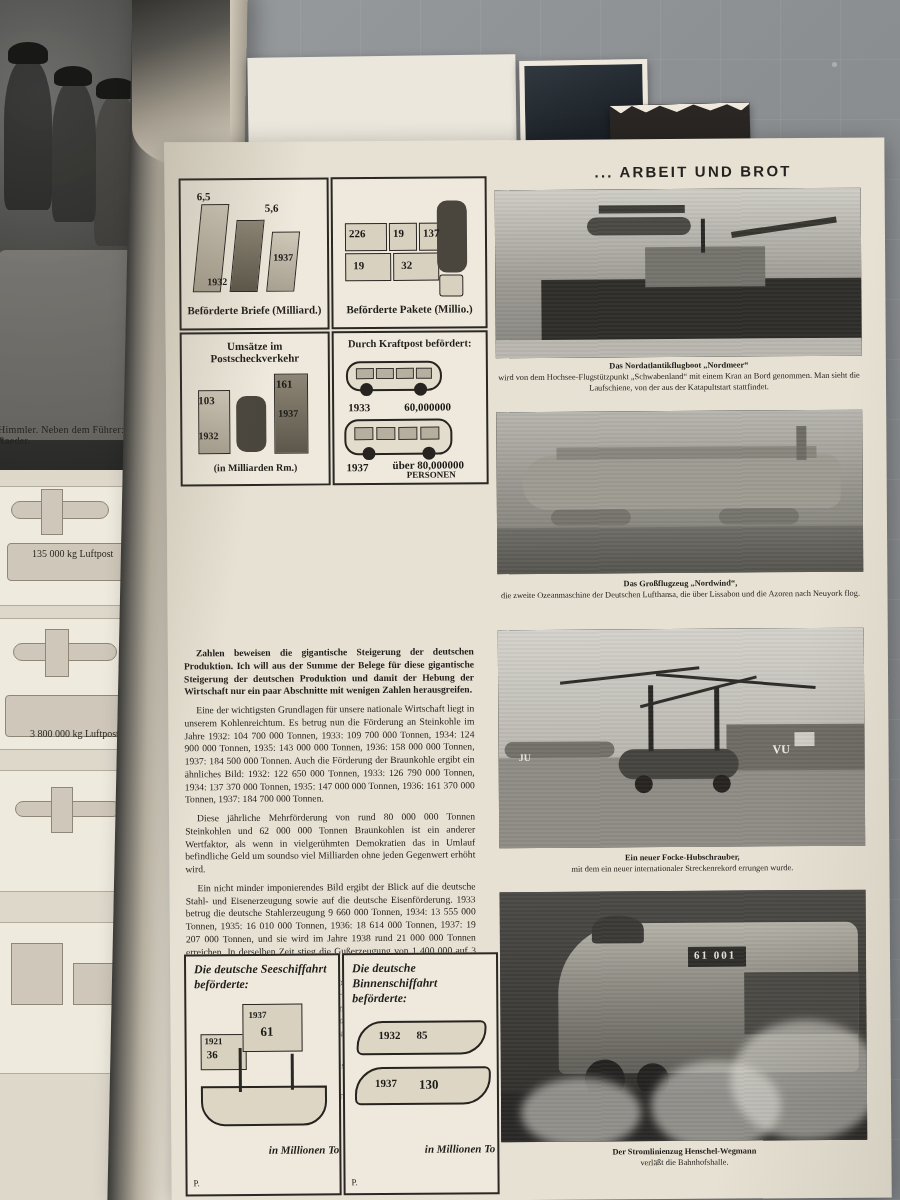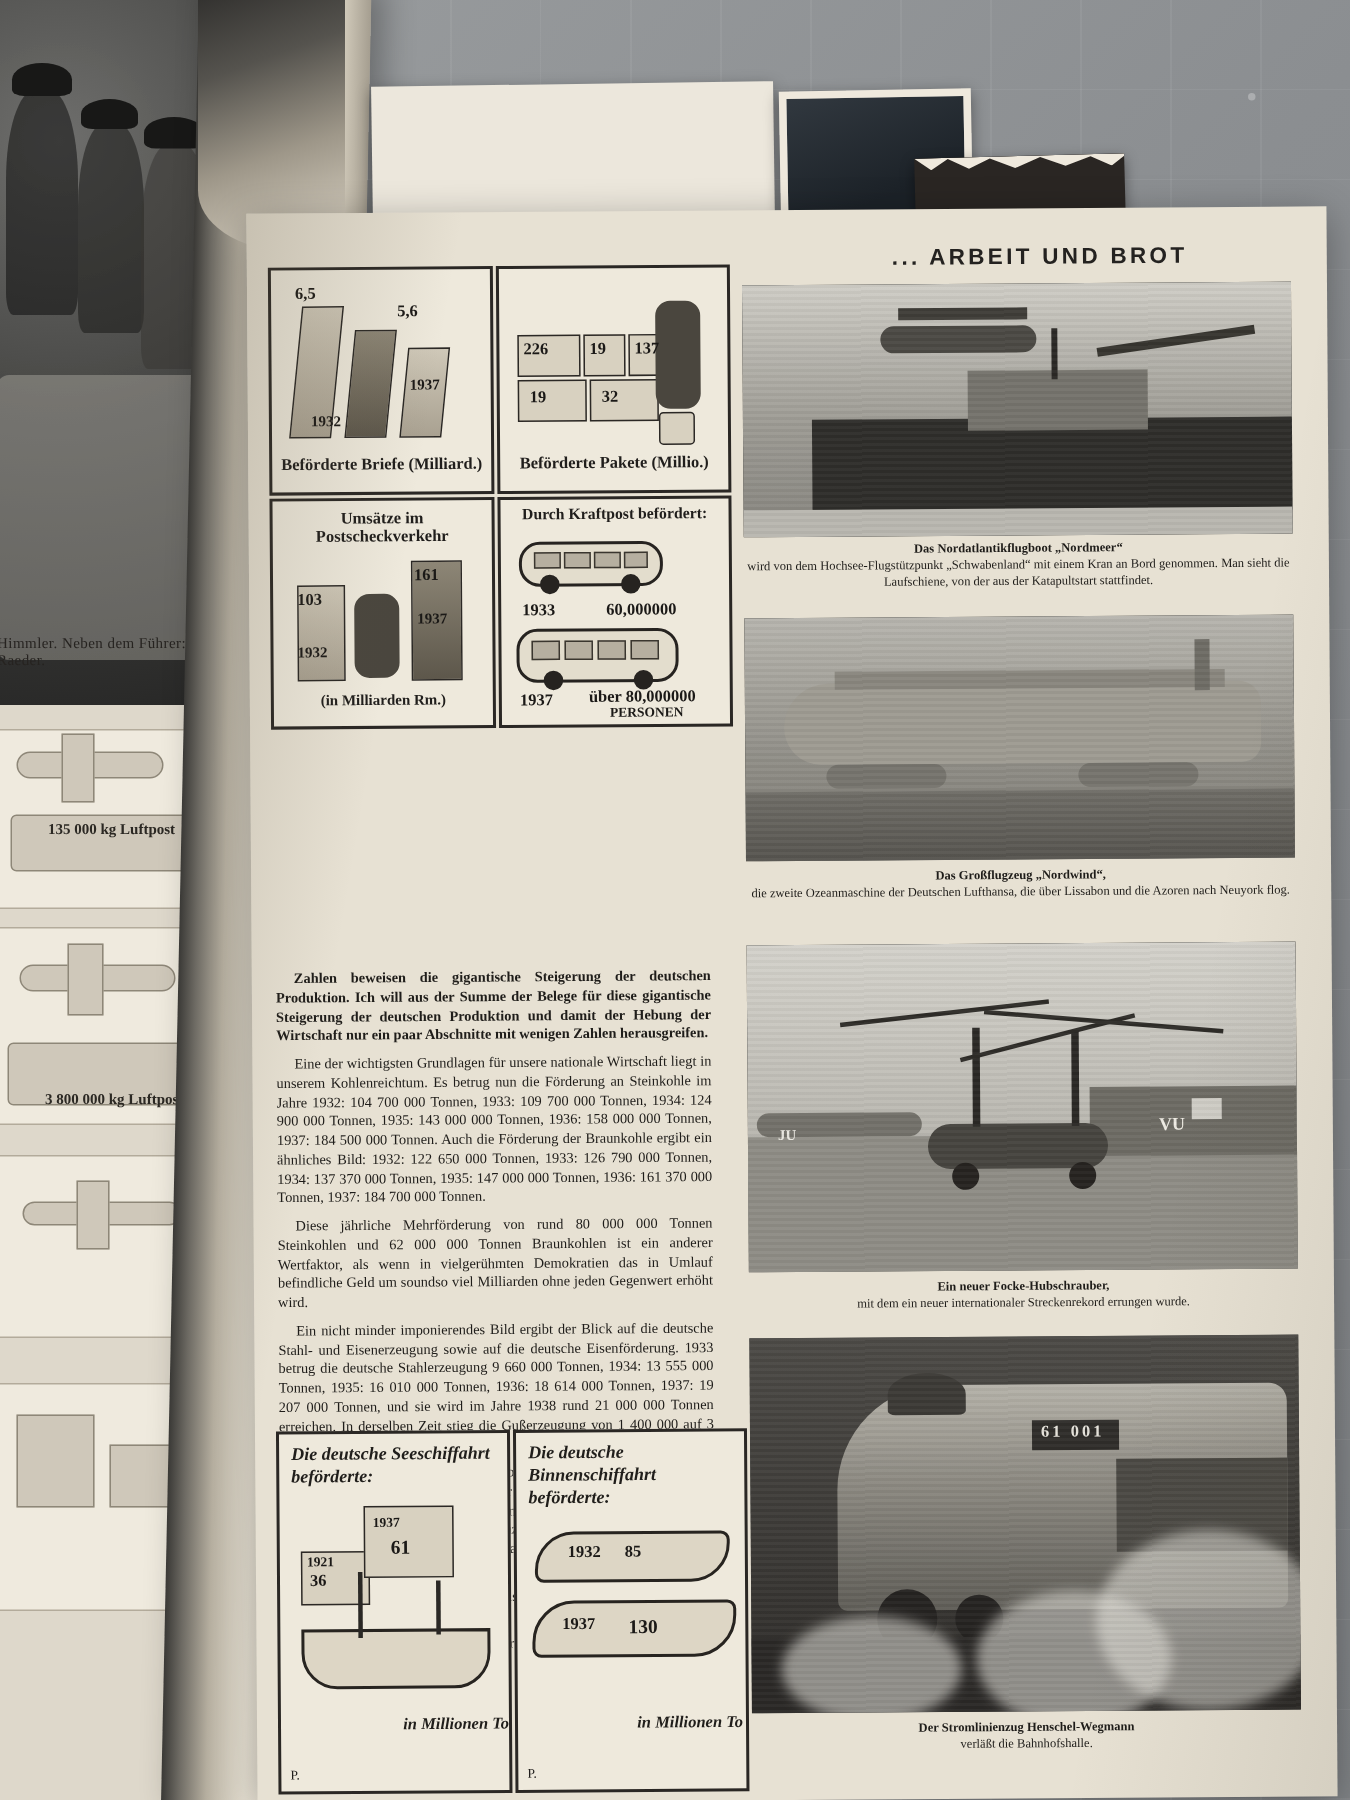--- a/index.html
+++ b/index.html
@@ -80,21 +80,21 @@
   }
   .lp-plane {
     position: absolute;
     background: #cfc8ba;
     border: 1px solid #8e8778;
   }
   .lp-txt {
     position: absolute;
     font-size: 10px;
     color: #2b2823;
-    font-weight: bold;
+    font-weight: normal;
     font-family: "Liberation Serif", serif;
   }
 
   
   #page-curl {
     position: absolute;
     left: 120px; top: -10px;
     width: 115px; height: 1215px;
     background: linear-gradient(90deg,
       #3a3936 0%, #6d6a63 10%, #b5ae9f 26%,

